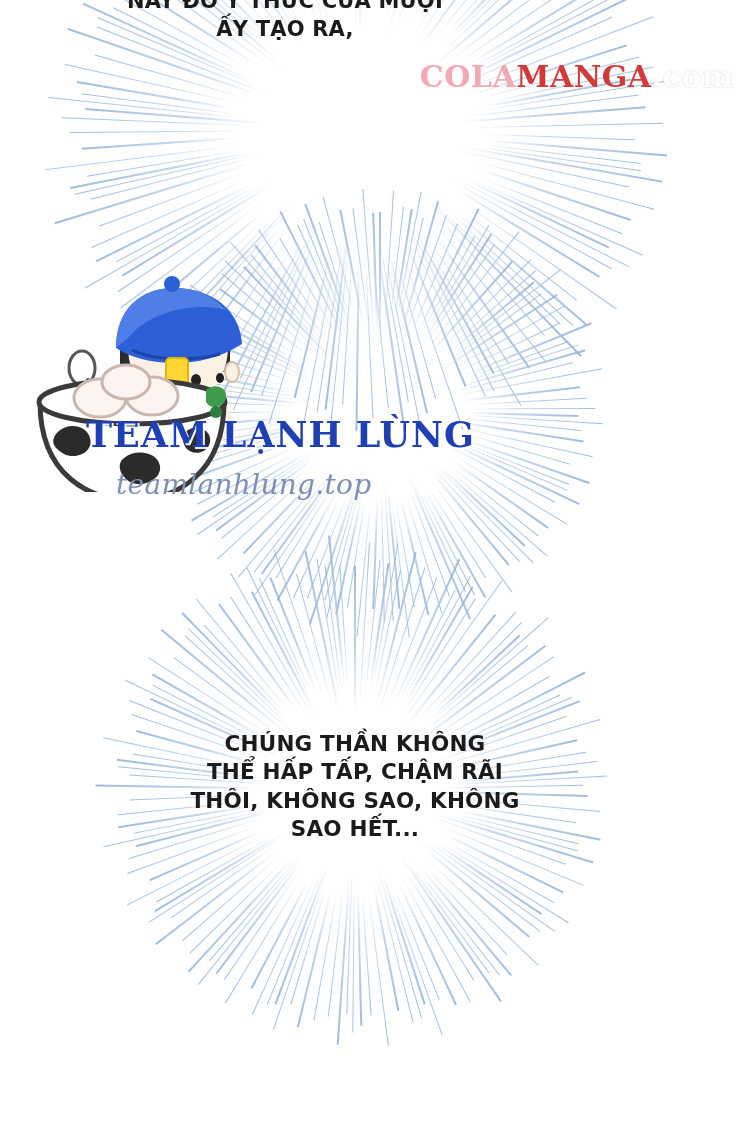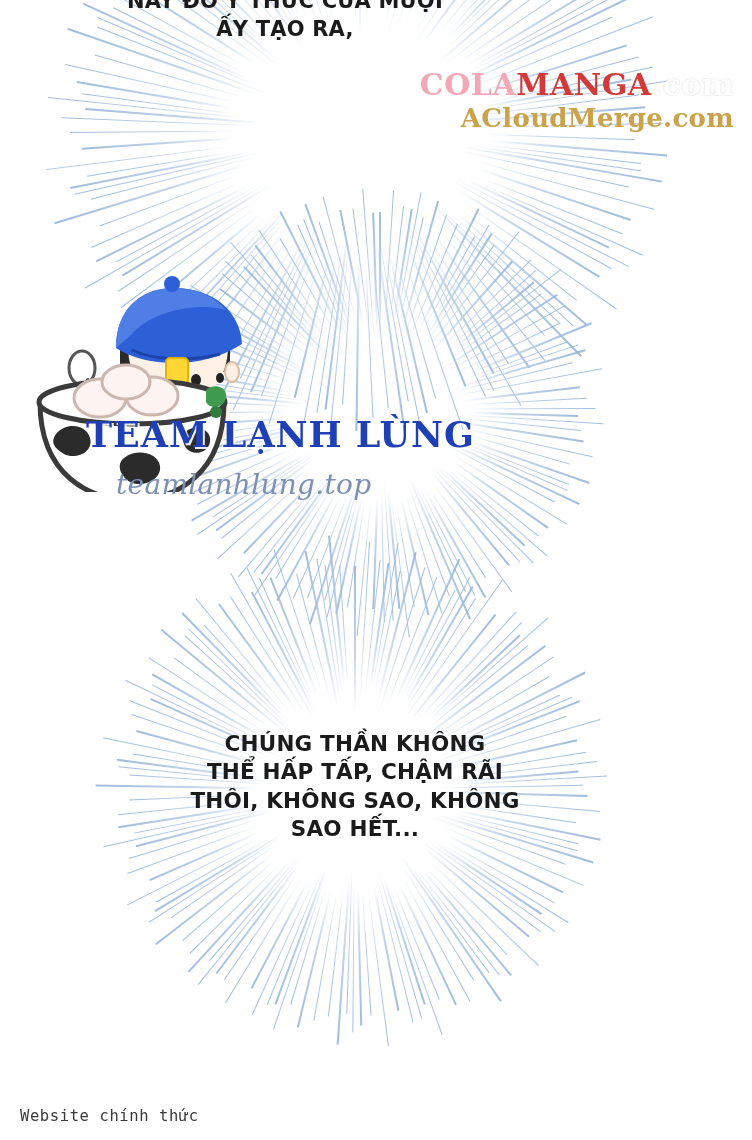--- a/index.html
+++ b/index.html
@@ -60,22 +60,21 @@
     left: 190px;
     top: 730px;
     width: 330px;
     font-size: 21.5px;
   }
 
   
   #watermark {
     position: absolute;
     right: 18px;
-    top: 68px;
-    text-align: right;
+    top: 60px;
     line-height: 1.12;
     user-select: none;
   }
   #watermark .l1 {
     font-family: "DejaVu Serif", serif;
     font-size: 30px;
     font-weight: 700;
     letter-spacing: .5px;
   }
   #watermark .l1 .cola { color: #f2a9b5; }
@@ -579,21 +578,20 @@
 ẤY TẠO RA,</div>
   <div class="speech" id="speech-bottom">CHÚNG THẦN KHÔNG
 THỂ HẤP TẤP, CHẬM RÃI
 THÔI, KHÔNG SAO, KHÔNG
 SAO HẾT...</div>
 
   <div id="watermark">
     <div class="l1">
       <span class="cola">COLA</span><span class="manga">MANGA</span><span class="dotcom">.com</span>
     </div>
-    <div class="l2">ACloudMerge.com</div>
   </div>
 
   <div id="team-logo">
 
     <svg id="mascot" width="300" height="230" viewBox="0 0 300 230">
 
       <g>
 
         <path d="M150 35 C120 35 100 58 100 88 L100 110 L210 110 L210 86 C210 56 186 35 150 35 Z" fill="#2b2b2b"></path>
 
@@ -634,16 +632,15 @@
         <path d="M186 128 C196 120 208 126 206 136 C204 146 190 148 186 140 Z" fill="#3f9b4d"></path>
         <circle cx="196" cy="150" r="6" fill="#2f7d3c"></circle>
       </g>
     </svg>
 
     <div id="team-url">teamlanhlung.top</div>
     <div id="team-name">TEAM LẠNH LÙNG</div>
   </div>
 
   <div id="footer">
-    <div class="f1">Website chính thức</div>
   </div>
 
 </div>
 
 </body></html>

